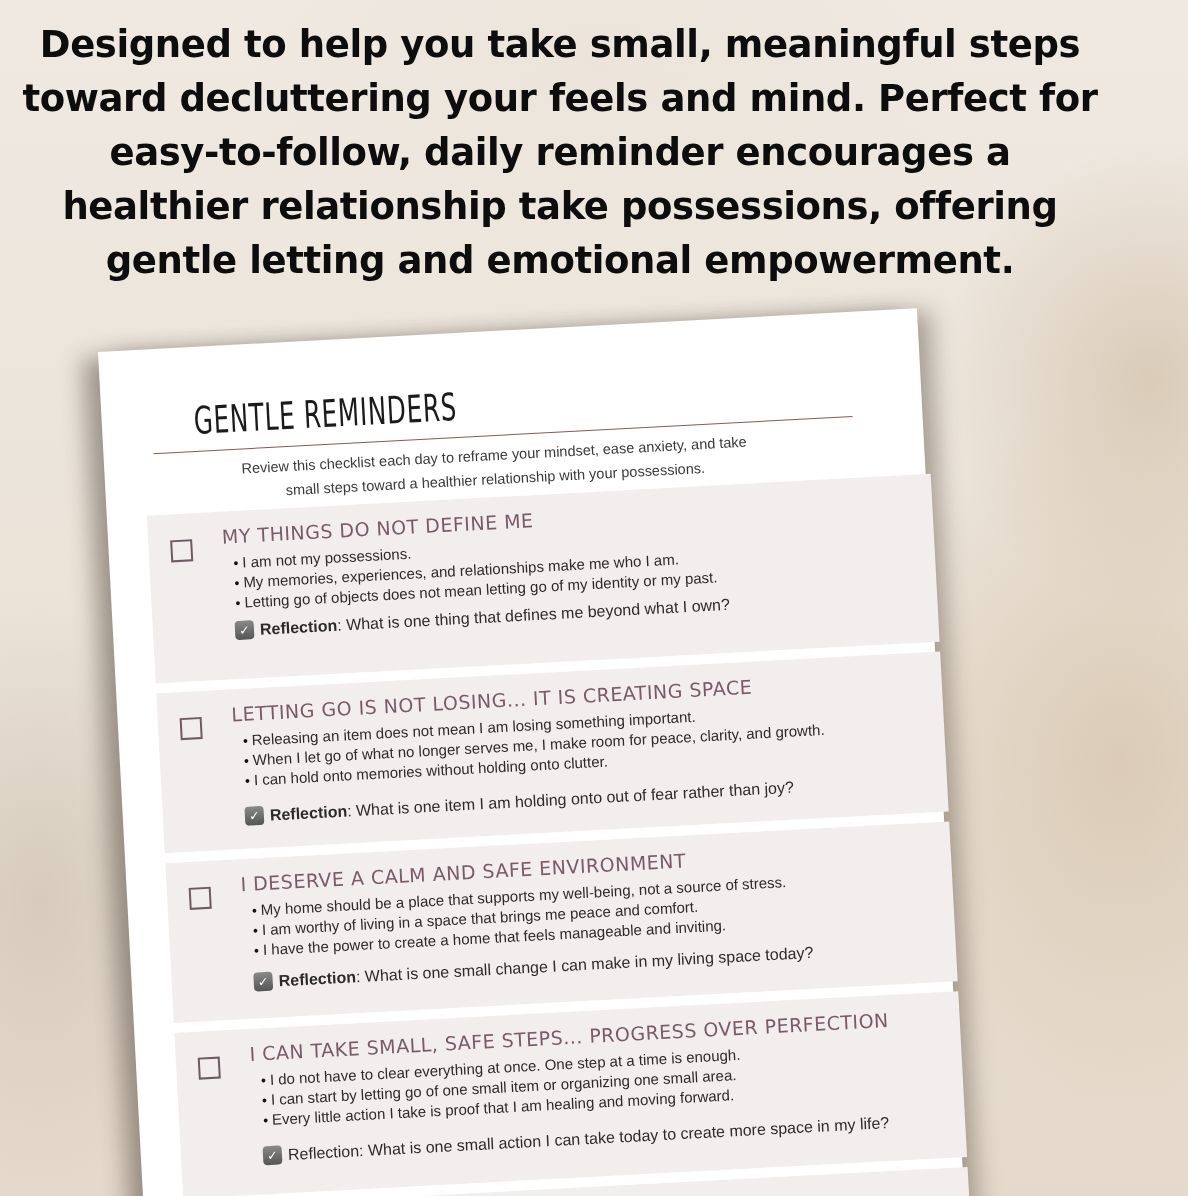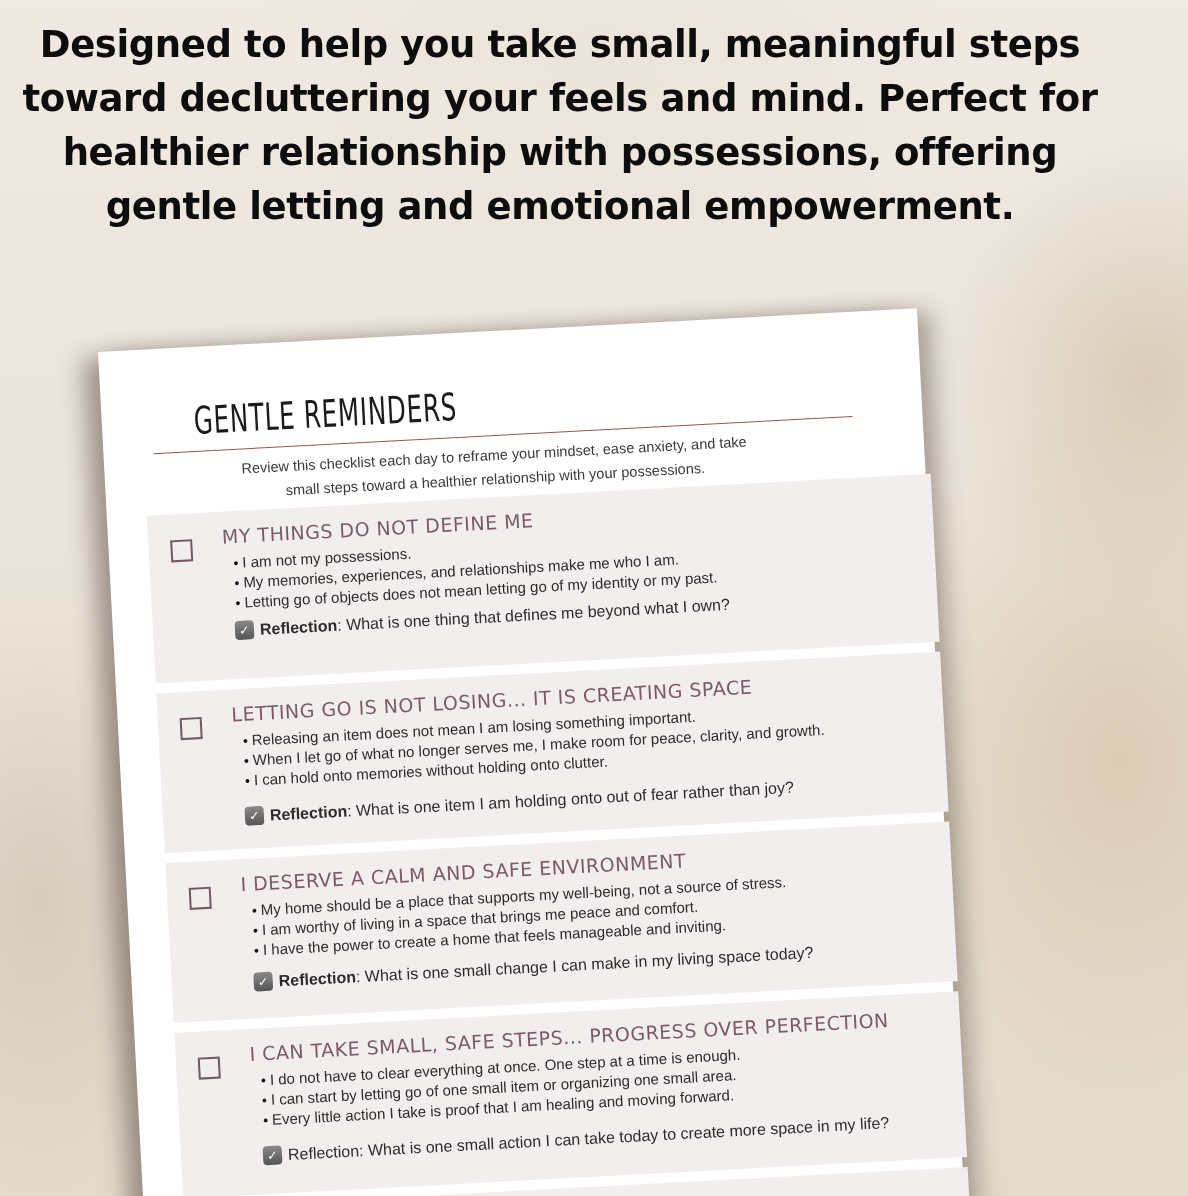--- a/index.html
+++ b/index.html
@@ -78,21 +78,22 @@
     }
     .reflection .label { font-weight: 700; }
     .reflection .label.plain { font-weight: 400; }
   </style>
 </head>
 <body>
 
 <h1 class="headline">
   <span>Designed to help you take small, meaningful steps</span>
   <span>toward decluttering your feels and mind. Perfect for</span>
-  <span>healthier relationship with possessions, offering</span>
+  <span>easy-to-follow, daily reminder encourages a</span>
+  <span>healthier relationship take possessions, offering</span>
   <span>gentle letting and emotional empowerment.</span>
 </h1>
 
 <div class="sheet">
   <div class="sheet-title">GENTLE REMINDERS</div>
   <div class="title-rule"></div>
   <div class="intro">
     <span>Review this checklist each day to reframe your mindset, ease anxiety, and take</span>
     <span>small steps toward a healthier relationship with your possessions.</span>
   </div>

